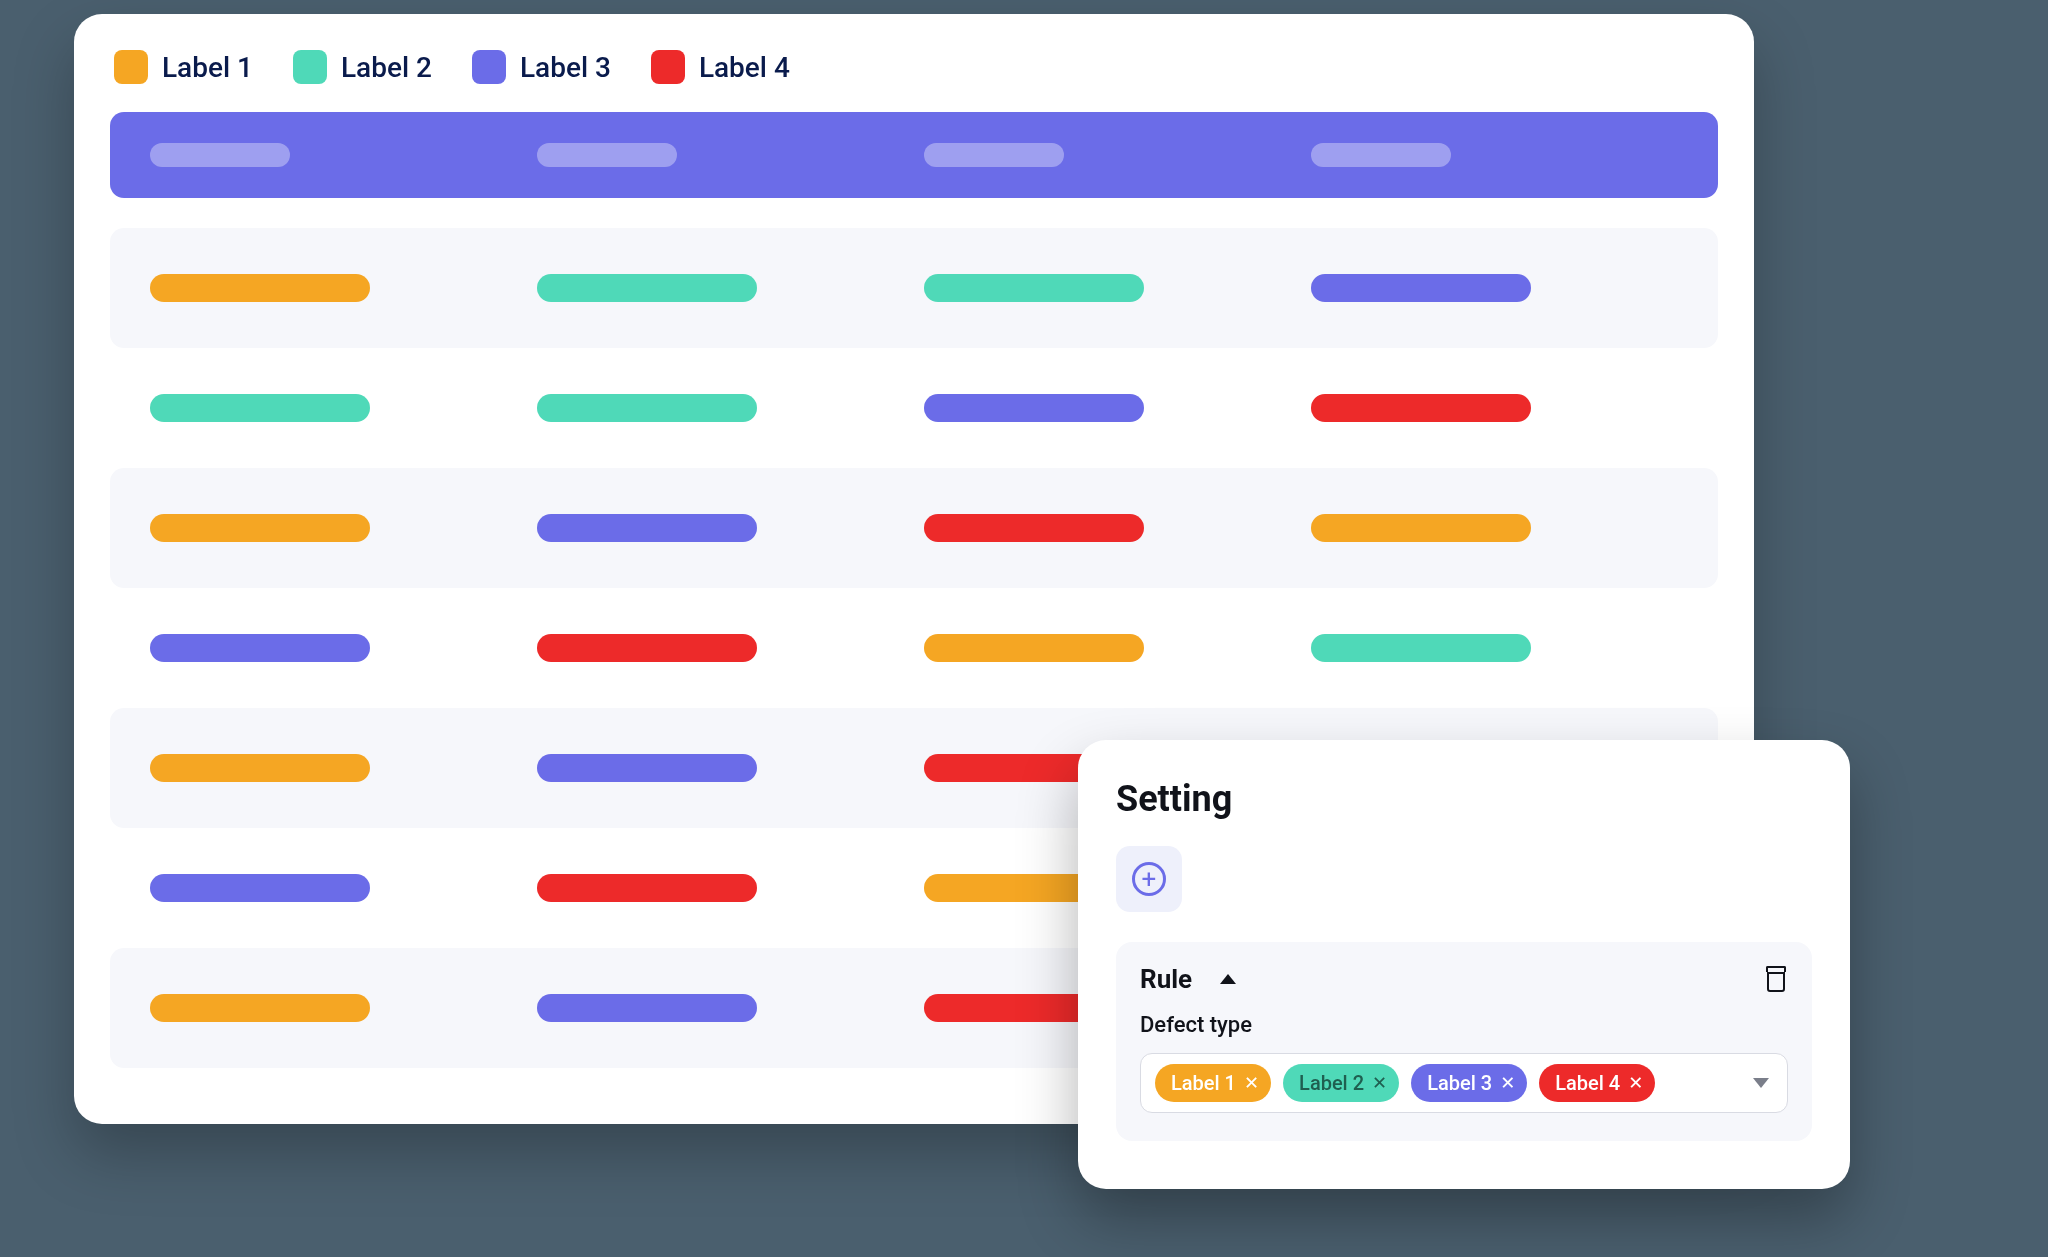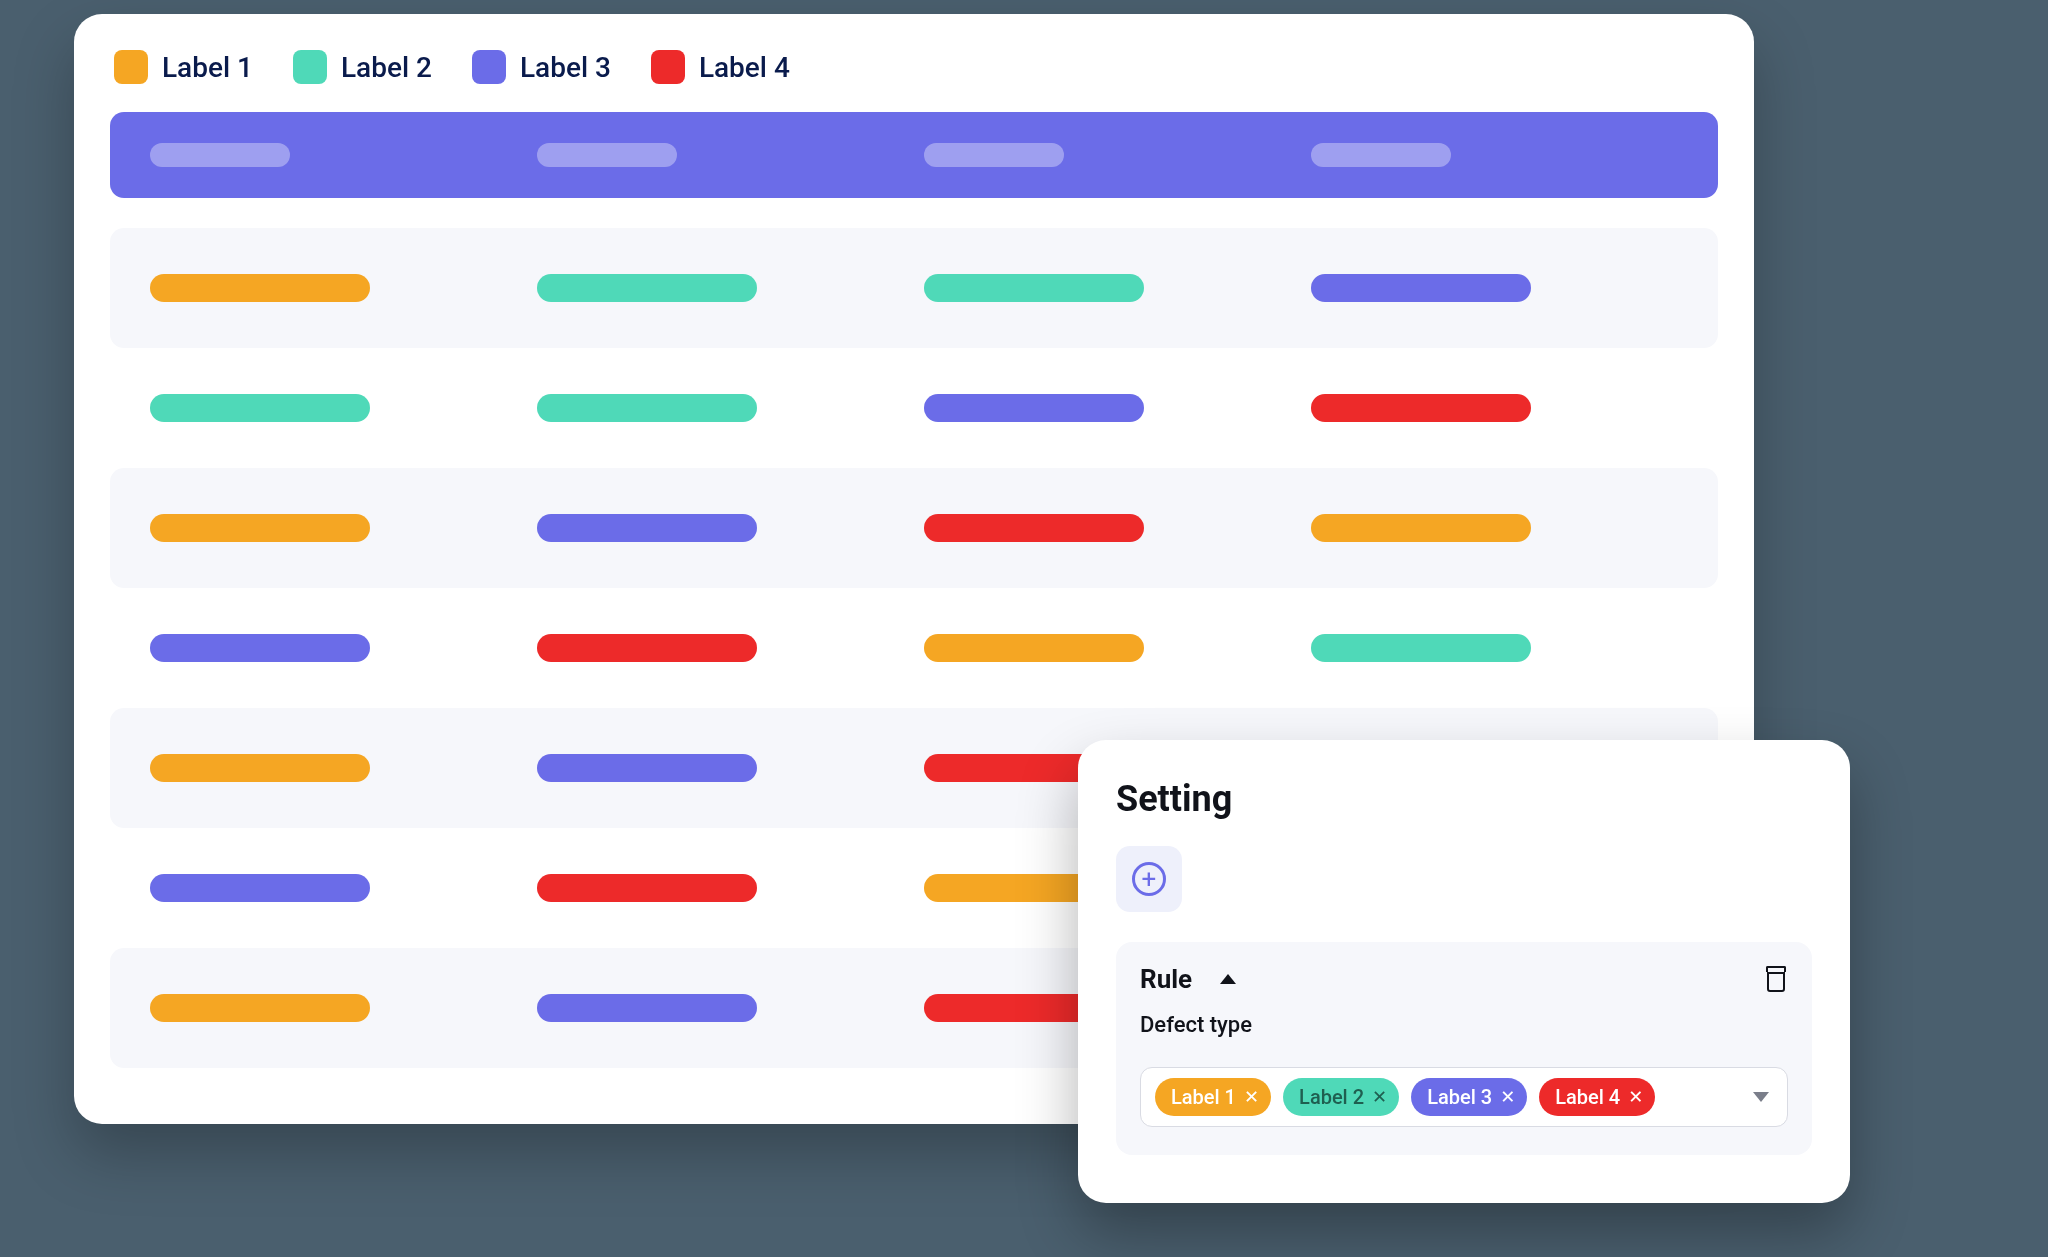--- a/index.html
+++ b/index.html
@@ -169,21 +169,21 @@
     content: "";
     position: absolute;
     top: 6px; left: 3px; right: 3px; bottom: 0;
     border: 2px solid #11131a;
     border-radius: 0 0 3px 3px;
   }
   .field-label {
     font-size: 22px;
     color: #11131a;
     font-weight: 500;
-    margin-bottom: 30px;
+    margin-bottom: 16px;
   }
   .multi-select {
     background: #ffffff;
     border: 1.5px solid #d9dbe3;
     border-radius: 12px;
     height: 60px;
     display: flex;
     align-items: center;
     padding: 0 14px;
     gap: 12px;

